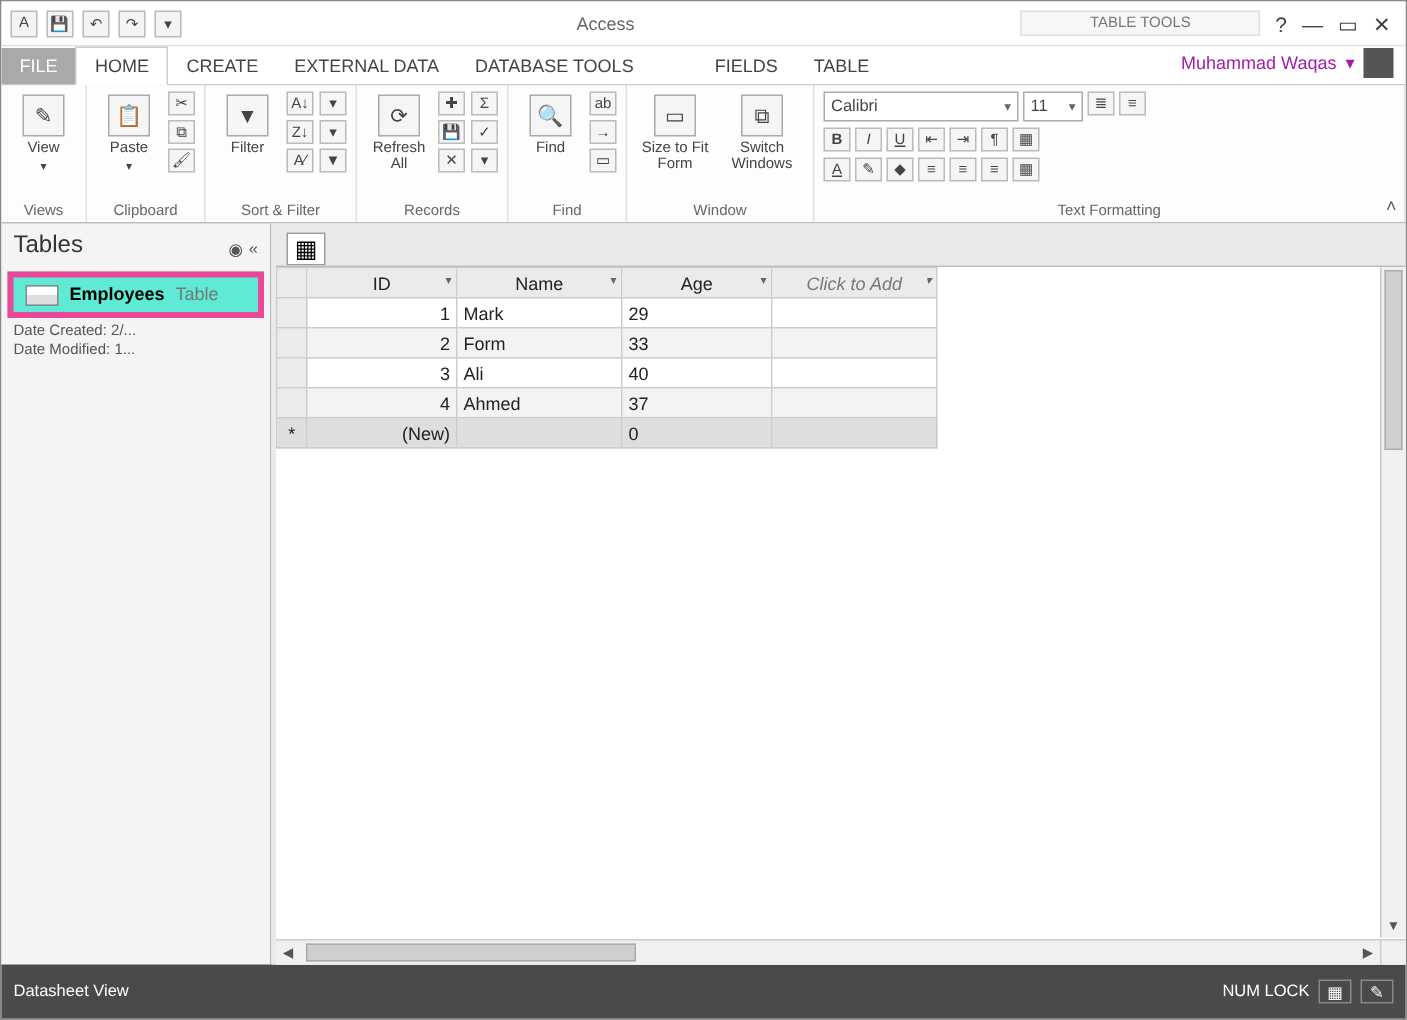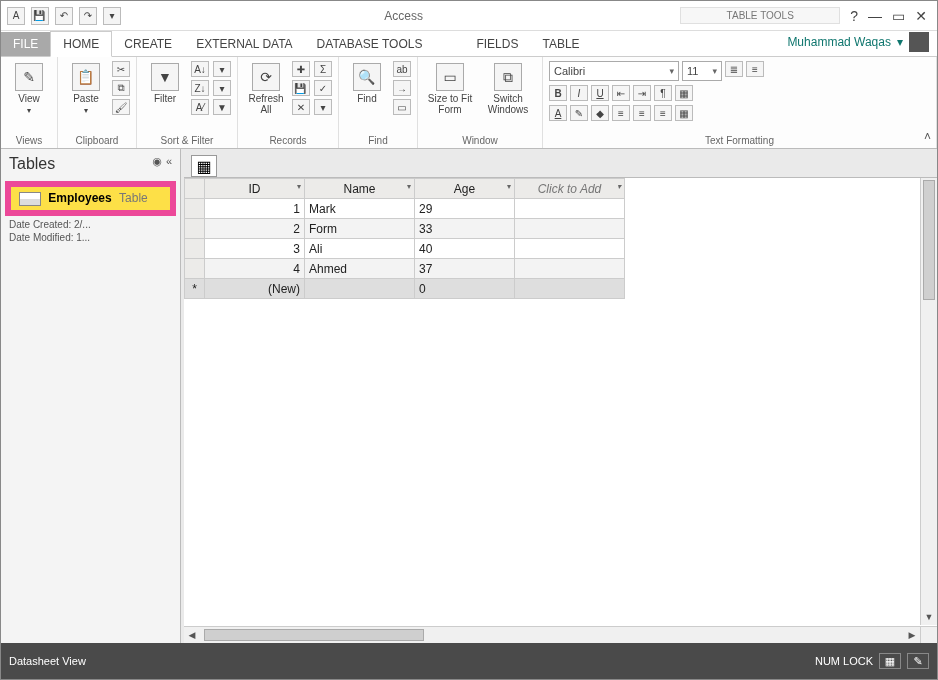--- a/index.html
+++ b/index.html
@@ -14,44 +14,44 @@
   .titlebar .context { width: 160px; text-align: center; font-size: 10px; color: #777; background: #f7f7f7; border: 1px solid #e0e0e0; padding: 2px 0; }
   .titlebar .wincontrols { display: flex; align-items: center; gap: 10px; padding: 0 10px; font-size: 14px; color: #444; }
   .titlebar .wincontrols span { cursor: default; }
 
   
   .ribbon-tabs { height: 26px; background: #fff; display: flex; align-items: flex-end; border-bottom: 1px solid #ccc; font-size: 12px; text-align: right; }
   .ribbon-tabs .tab { padding: 5px 12px; color: #444; cursor: default; }
   .ribbon-tabs .tab.file { background: #a9a9a9; color: #fff; }
   .ribbon-tabs .tab.active { background: #fff; border: 1px solid #ccc; border-bottom: 1px solid #fff; position: relative; top: 1px; }
   .ribbon-tabs .spacer { flex: 1; }
-  .ribbon-tabs .user { padding: 4px 8px; color: #0f766e; display: flex; align-items: center; gap: 6px; }
+  .ribbon-tabs .user { padding: 4px 8px; color: #a21caf; display: flex; align-items: center; gap: 6px; }
   .ribbon-tabs .user .avatar { width: 20px; height: 20px; background: #555; }
 
   
   .ribbon { height: 92px; background: #fdfdfd; border-bottom: 1px solid #bbb; display: flex; font-size: 10px; color: #444; position: relative; }
   .ribbon .group { border-right: 1px solid #e0e0e0; padding: 4px 6px 2px 6px; display: flex; flex-direction: column; justify-content: space-between; }
   .ribbon .group .row { display: flex; align-items: flex-start; gap: 4px; }
   .ribbon .group .glabel { text-align: center; font-size: 10px; color: #666; padding-top: 2px; }
   .bigbtn { display: flex; flex-direction: column; align-items: center; justify-content: flex-start; width: 44px; height: 66px; padding-top: 2px; gap: 2px; }
   .bigbtn .bicon { width: 28px; height: 28px; border: 1px solid #aaa; background: #f5f5f5; display:flex; align-items:center; justify-content:center; font-size:14px;}
   .bigbtn .blabel { font-size: 10px; text-align: center; line-height: 11px; }
   .smicon { width: 18px; height: 16px; border: 1px solid #bbb; background: #f5f5f5; display:flex; align-items:center; justify-content:center; font-size:10px;}
   .colstack { display:flex; flex-direction:column; gap:3px; }
   .fontbox { height:20px; border:1px solid #aaa; background:#fff; display:flex; align-items:center; padding:0 4px; font-size:11px;}
   .fontbox .dd { margin-left:auto; font-size:9px; color:#666;}
   .collapse { position:absolute; right:6px; bottom:4px; font-size:12px; color:#555;}
 
   
   .body { flex:1; display:flex; min-height:0; }
   .navpane { width:180px; border-right:1px solid #bbb; background:#f4f4f4; display:flex; flex-direction:column; font-size:12px; }
-  .navpane .navhead { display:flex; align-items:flex-start; padding:6px 8px; font-size:16px; color:#333; }
+  .navpane .navhead { display:flex; align-items:flex-end; padding:6px 8px; font-size:16px; color:#333; }
   .navpane .navhead .navcol { margin-left:auto; display:flex; gap:4px; font-size:11px; color:#555;}
   .navpane .navitem { padding:4px 8px; }
-  .navpane .navitem.sel { background:#fde047; border:6px solid #ec4899; margin:2px 4px; }
+  .navpane .navitem.sel { background:#5eead4; border:4px solid #ec4899; margin:2px 4px; }
   .navpane .navitem .ticon2 { display:inline-block; width:22px; height:14px; border:1px solid #888; background:linear-gradient(#fff 50%, #ddd 50%); margin-right:4px; vertical-align:middle;}
   .navpane .meta { font-size:10px; color:#555; padding:0 8px; line-height:13px;}
 
   
   .main { flex:1; display:flex; flex-direction:column; min-width:0; background:#eaeaea; position:relative;}
   .doctab { height:28px; display:flex; align-items:flex-end; padding-left:10px; }
   .doctab .tabicon { width:26px; height:22px; border:1px solid #999; background:#fff; display:flex; align-items:center; justify-content:center;}
   .datasheet-wrap { flex:1; background:#fff; margin:0 0 0 3px; overflow:hidden; position:relative; border-top:1px solid #bbb;}
   .vscroll { position:absolute; right:0; top:0; bottom:18px; width:17px; background:#f0f0f0; border-left:1px solid #ccc;}
   .vscroll .thumb { position:absolute; top:2px; left:2px; right:2px; height:120px; background:#cfcfcf; border:1px solid #aaa;}

